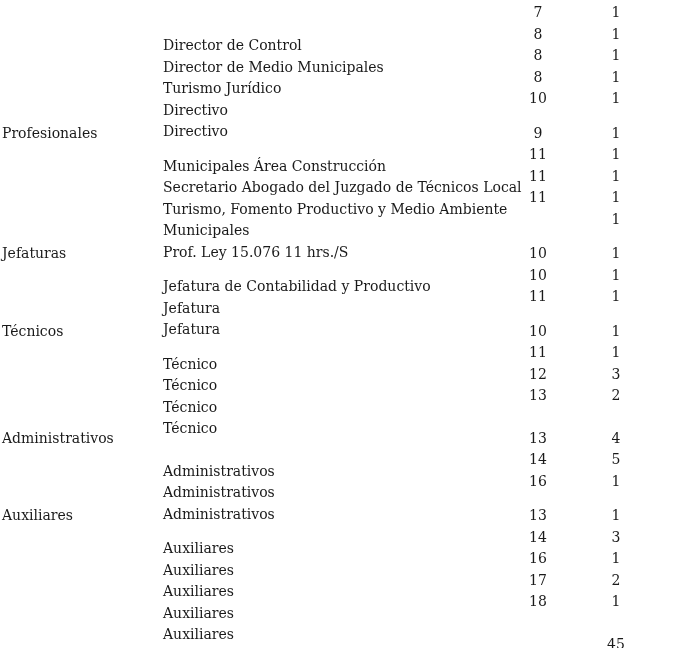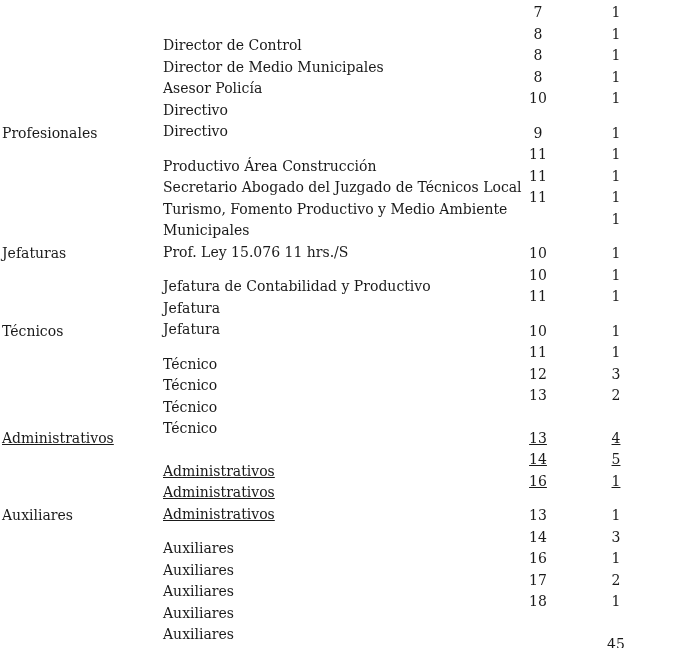--- a/index.html
+++ b/index.html
@@ -20,21 +20,20 @@
   }
   .section {
     display: block;
   }
   #sections .section + .section {
     margin-top: 13px;
   }
   
   #sections .section:nth-child(5) {
     margin-top: 21px;
-    text-decoration: underline;
   }
   .row {
     display: grid;
     grid-template-columns: 161px 361px 28px 128px;
     line-height: 21.5px;
     height: 21.5px;
   }
   .cell {
     white-space: nowrap;
     overflow: visible;
@@ -60,41 +59,41 @@
           <div class="cell count">1</div>
         </div>
         <div class="row">
           <div class="cell cat"></div>
           <div class="cell pos">Director de Medio Municipales</div>
           <div class="cell grade">8</div>
           <div class="cell count">1</div>
         </div>
         <div class="row">
           <div class="cell cat"></div>
-          <div class="cell pos">Asesor Policía</div>
+          <div class="cell pos">Turismo Jurídico</div>
           <div class="cell grade">8</div>
           <div class="cell count">1</div>
         </div>
         <div class="row">
           <div class="cell cat"></div>
           <div class="cell pos">Directivo</div>
           <div class="cell grade">8</div>
           <div class="cell count">1</div>
         </div>
         <div class="row">
           <div class="cell cat"></div>
           <div class="cell pos">Directivo</div>
           <div class="cell grade">10</div>
           <div class="cell count">1</div>
         </div>
       </div>
       <div class="section">
         <div class="row">
           <div class="cell cat">Profesionales</div>
-          <div class="cell pos">Productivo Área Construcción</div>
+          <div class="cell pos">Municipales Área Construcción</div>
           <div class="cell grade">9</div>
           <div class="cell count">1</div>
         </div>
         <div class="row">
           <div class="cell cat"></div>
           <div class="cell pos">Secretario Abogado del Juzgado de Técnicos Local</div>
           <div class="cell grade">11</div>
           <div class="cell count">1</div>
         </div>
         <div class="row">

